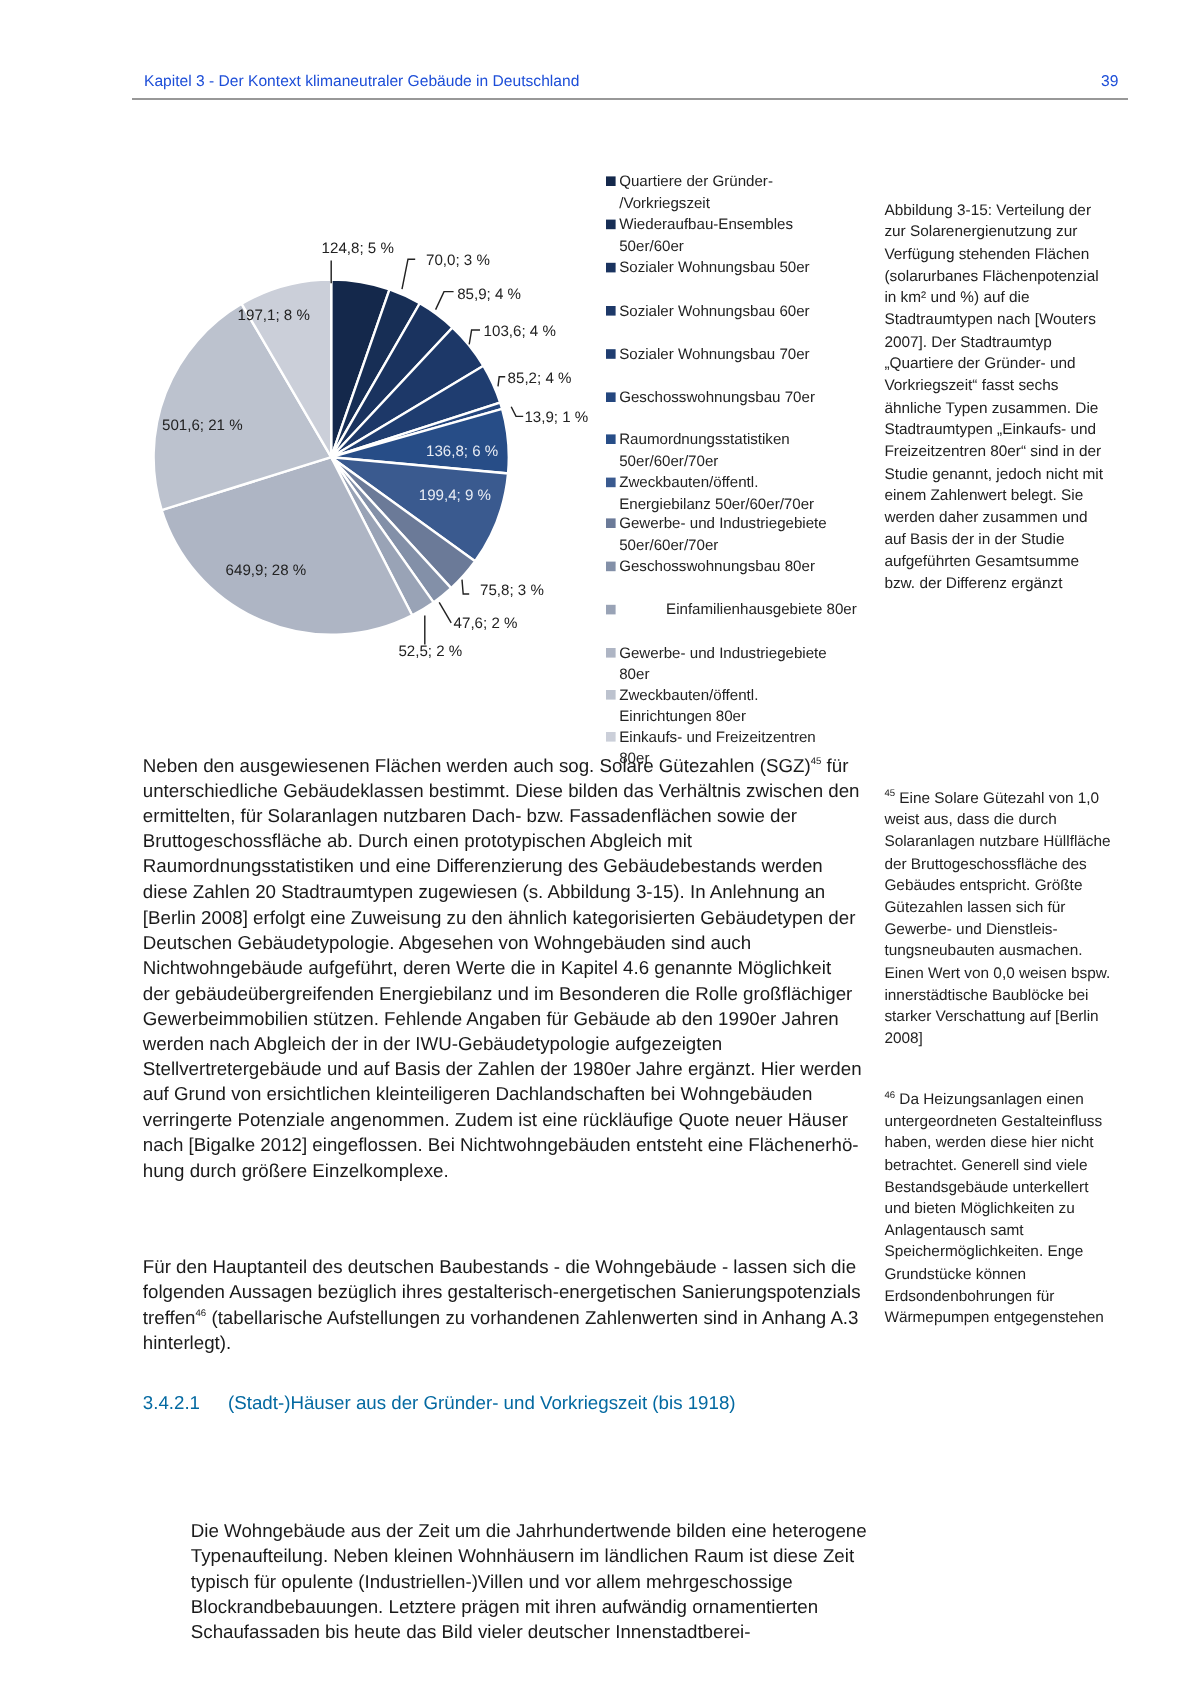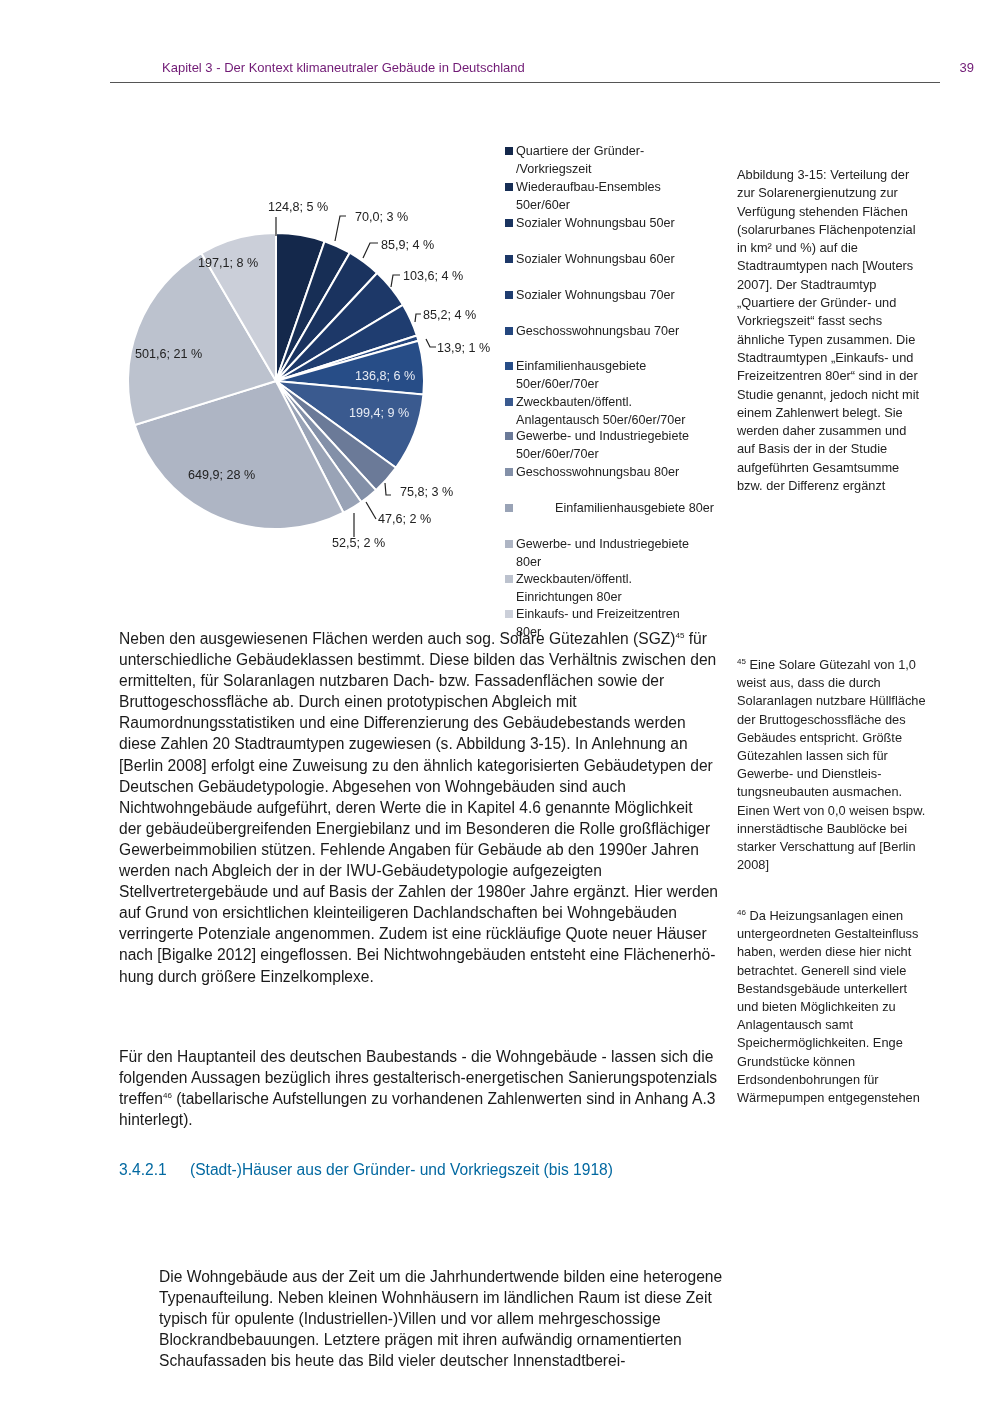--- a/index.html
+++ b/index.html
@@ -1,17 +1,17 @@
 <!DOCTYPE html>
 <html><head>
 <meta charset="utf-8">
 <style>
   html, body { margin: 0; padding: 0; background: #ffffff; }
   body { width: 1000px; height: 1414px; position: relative; font-family: "Liberation Sans", "DejaVu Sans", sans-serif; color: #1a1a1a; overflow: hidden; }
-  .header { position: absolute; left: 120px; top: 60px; width: 812px; font-size: 13px; color: #701a75; margin-left: 42px; }
+  .header { position: absolute; left: 120px; top: 60px; width: 812px; font-size: 13px; color: #1d4ed8; }
   .header .page { position: absolute; right: 0; top: 0; text-align: right; }
   .header-rule { position: absolute; left: 110px; top: 82px; width: 830px; height: 1px; background: #555; }
   .chart { position: absolute; left: 110px; top: 110px; width: 400px; height: 470px; }
   .chart svg { position: absolute; left: 0; top: 0; }
   .legend { position: absolute; left: 504px; top: 118px; width: 210px; font-size: 12.6px; line-height: 18.2px; color: #222; }
   .legend-item { position: absolute; left: 0; width: 210px; padding-left: 12px; box-sizing: border-box; margin-top: 24px; }
   .legend-swatch { position: absolute; left: 1px; top: 5px; width: 8px; height: 8px; }
   .caption { position: absolute; left: 737px; top: 118px; width: 190px; font-size: 12.8px; line-height: 18.3px; color: #222; margin-top: 48px; }
   .body-text { position: absolute; left: 119px; width: 600px; font-size: 15.6px; line-height: 21.1px; color: #1a1a1a; }
   .body-text p { margin: 0; }
@@ -94,27 +94,27 @@
     <div class="legend-item" style="top: 144px;">
       <span class="legend-swatch" style="background: rgb(31, 61, 112);"></span>
       <div>Sozialer Wohnungsbau 70er</div>
     </div>
     <div class="legend-item" style="top: 180px;">
       <span class="legend-swatch" style="background: rgb(36, 70, 126);"></span>
       <div>Geschosswohnungsbau 70er</div>
     </div>
     <div class="legend-item" style="top: 215px;">
       <span class="legend-swatch" style="background: rgb(39, 77, 135);"></span>
-      <div>Einfamilienhausgebiete</div>
+      <div>Raumordnungsstatistiken</div>
       <div>50er/60er/70er</div>
     </div>
     <div class="legend-item" style="top: 251px;">
       <span class="legend-swatch" style="background: rgb(58, 90, 143);"></span>
       <div>Zweckbauten/öffentl.</div>
-      <div>Anlagentausch 50er/60er/70er</div>
+      <div>Energiebilanz 50er/60er/70er</div>
     </div>
     <div class="legend-item" style="top: 285px;">
       <span class="legend-swatch" style="background: rgb(107, 122, 152);"></span>
       <div>Gewerbe- und Industriegebiete</div>
       <div>50er/60er/70er</div>
     </div>
     <div class="legend-item" style="top: 321px;">
       <span class="legend-swatch" style="background: rgb(131, 144, 168);"></span>
       <div>Geschosswohnungsbau 80er</div>
     </div>

